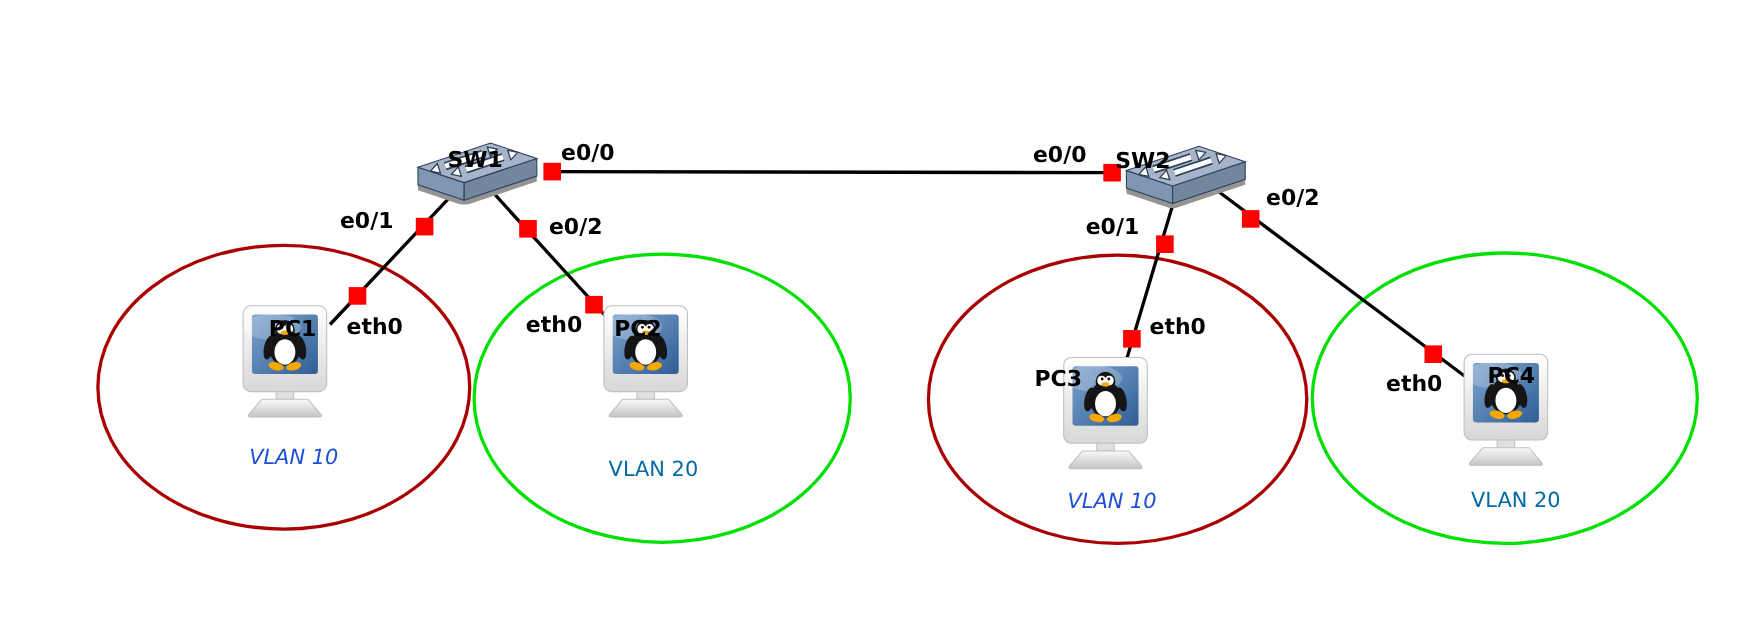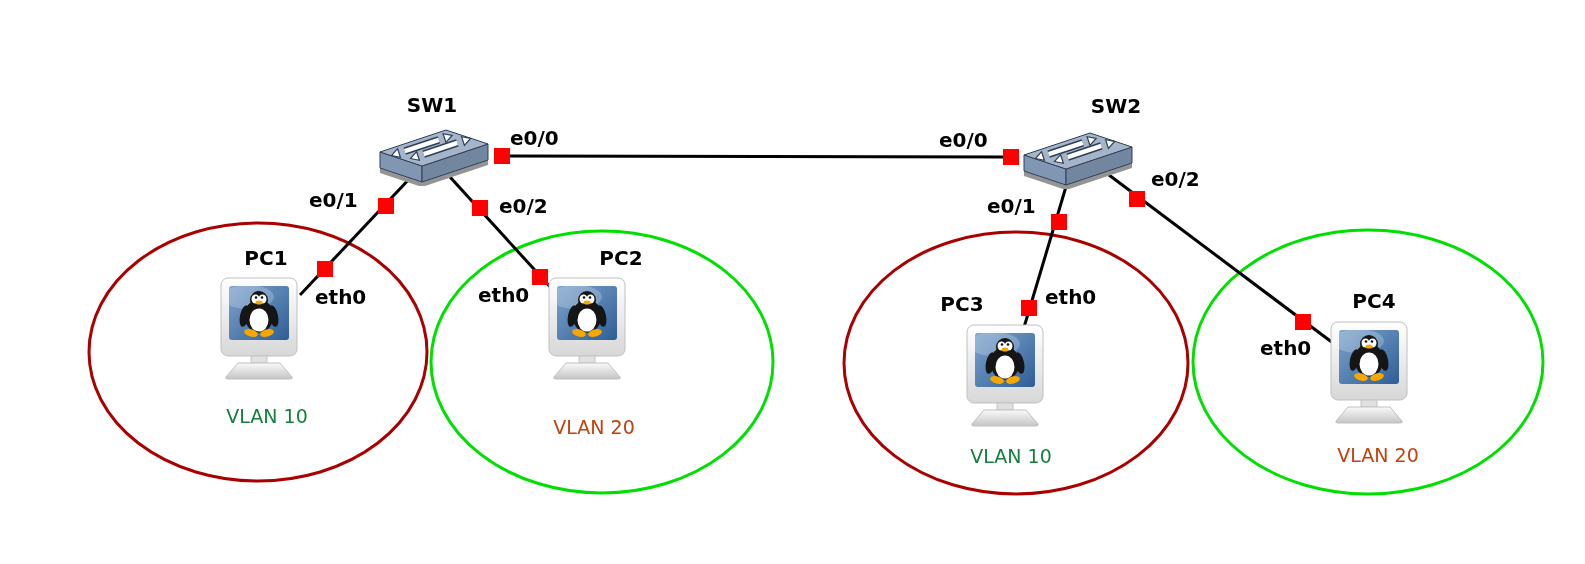--- a/index.html
+++ b/index.html
@@ -5,27 +5,27 @@
   html,body{margin:0;padding:0;background:#fff;}
   .canvas{
     position:relative;width:1585px;height:564px;background:#ffffff;
     font-family:"DejaVu Sans","Liberation Sans",sans-serif;overflow:hidden;
   }
   .scene{position:absolute;left:0;top:0;}
   .lbl{
     position:absolute;font-weight:bold;font-size:20px;color:#000;
     white-space:nowrap;line-height:1.1;
   }
-  .lbl.ctr{transform:translateX(-50%);}
+  .lbl.ctr{transform:translateX(-50%);margin-top:40px;}
   .vlan{
     position:absolute;font-size:19px;font-weight:400;white-space:nowrap;
     transform:translateX(-50%);line-height:1.1;
   }
-  .vlan-red{color:#15803d;}
-  .vlan-green{color:#c2410c;}
+  .vlan-red{color:#1d4ed8;font-style:italic;}
+  .vlan-green{color:#0369a1;}
 </style>
 </head>
 <body>
 
 <div class="canvas">
 
   <svg class="scene" width="1585" height="564" viewBox="0 0 1585 564">
     <defs>
       <linearGradient id="gScreen" x1="0" y1="0" x2="1" y2="1">
         <stop offset="0" stop-color="#7da3cc"></stop>
@@ -110,23 +110,23 @@
       <rect x="472" y="200" width="16" height="16"></rect>
       <rect x="532" y="269" width="16" height="16"></rect>
       <rect x="1051" y="214" width="16" height="16"></rect>
       <rect x="1021" y="300" width="16" height="16"></rect>
       <rect x="1129" y="191" width="16" height="16"></rect>
       <rect x="1295" y="314" width="16" height="16"></rect>
     </g>
   </svg>
 
   <div class="lbl ctr" style="left:432px;top:94px">SW1</div>
-  <div class="lbl ctr" style="left:1116px;top:95px">SW2</div>
+  <div class="lbl ctr" style="left:1039px;top:95px">SW2</div>
   <div class="lbl ctr" style="left:266px;top:247px">PC1</div>
-  <div class="lbl ctr" style="left:621px;top:247px">PC2</div>
+  <div class="lbl ctr" style="left:580px;top:247px">PC2</div>
   <div class="lbl ctr" style="left:962px;top:293px">PC3</div>
   <div class="lbl ctr" style="left:1374px;top:290px">PC4</div>
 
   <div class="lbl" style="left:510px;top:127px">e0/0</div>
   <div class="lbl" style="left:939px;top:129px">e0/0</div>
   <div class="lbl" style="left:309px;top:189px">e0/1</div>
   <div class="lbl" style="left:499px;top:195px">e0/2</div>
   <div class="lbl" style="left:987px;top:195px">e0/1</div>
   <div class="lbl" style="left:1151px;top:168px">e0/2</div>
   <div class="lbl" style="left:315px;top:286px">eth0</div>

